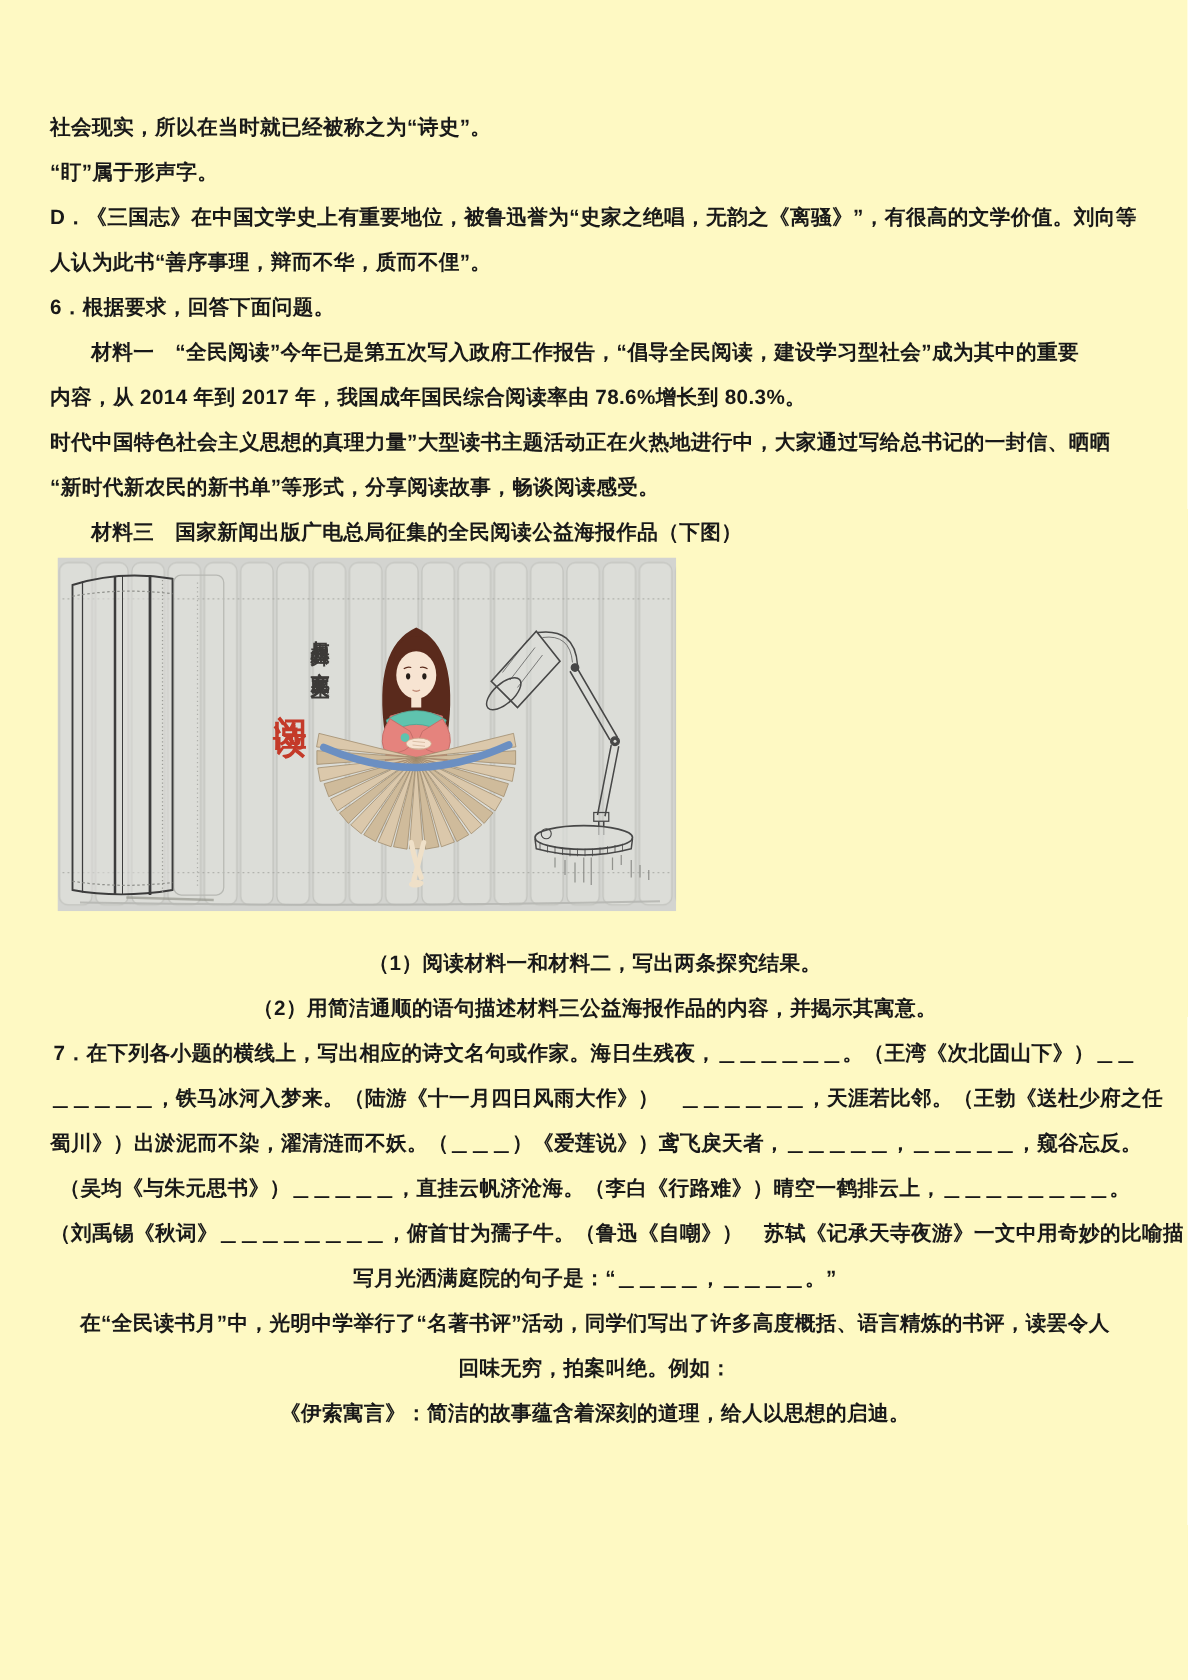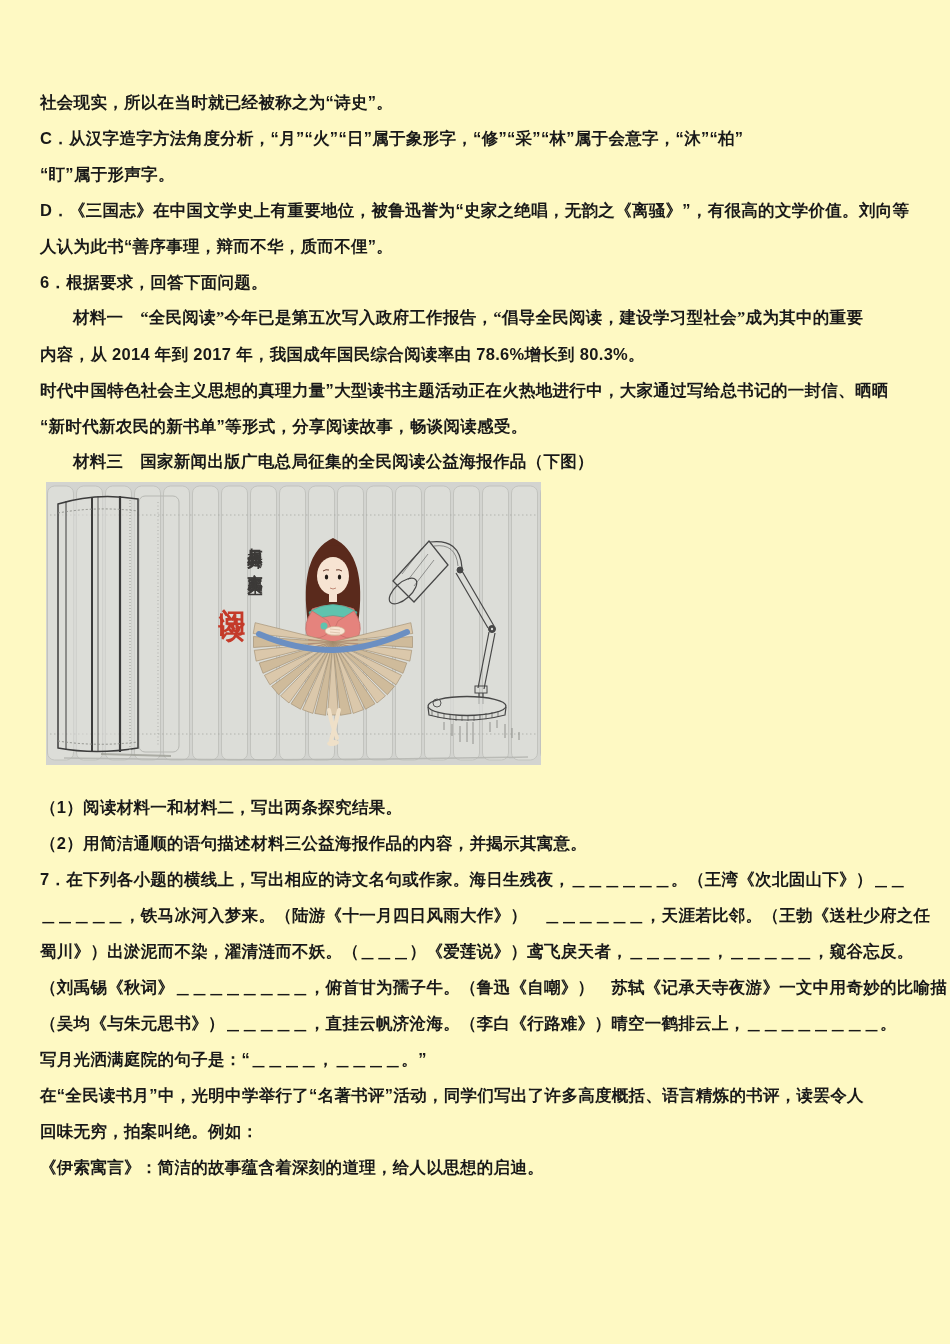--- a/index.html
+++ b/index.html
@@ -11,21 +11,21 @@
     background:#fef9c3;
     overflow:hidden;
     font-family:"Liberation Sans","DejaVu Sans",sans-serif;
   }
   .doc-line{
     height:36px;line-height:36px;
     white-space:nowrap;
     font-size:16.5px;font-weight:700;
     letter-spacing:0.3px;color:#191919;
   }
-  .doc-line.indent{padding-left:33px;font-family:Liberation Serif, serif;}
+  .doc-line.indent{padding-left:33px;}
   .poster{
     position:relative;
     width:495px;height:283px;
     margin:2px 0 0 6px;
   }
   .poster svg{display:block;}
   .v-text{
     position:absolute;
     writing-mode:vertical-rl;
     text-orientation:upright;
@@ -38,30 +38,29 @@
     color:#c43a29;
   }
   .v-text.slogan{
     left:199px;top:54px;height:196px;
     font-size:15px;font-weight:600;
     letter-spacing:1.5px;
     color:#3c3a38;
     font-family:"Liberation Serif","DejaVu Serif",serif;
   }
   .block{position:relative;}
-  .after-block{margin-top:24px;}
+  .after-block{margin-top:24px;text-align:center;}
 </style>
 </head>
 <body>
 
 <div class="page">
 
   <div class="block" id="lines-before">
       <div class="doc-line">社会现实，所以在当时就已经被称之为“诗史”。</div>
-      <div class="doc-line">C．从汉字造字方法角度分析，“月”“火”“日”属于象形字，“修”“采”“林”属于会意字，“沐”“柏”</div>
       <div class="doc-line">“盯”属于形声字。</div>
       <div class="doc-line">D．《三国志》在中国文学史上有重要地位，被鲁迅誉为“史家之绝唱，无韵之《离骚》”，有很高的文学价值。刘向等</div>
       <div class="doc-line">人认为此书“善序事理，辩而不华，质而不俚”。</div>
       <div class="doc-line">6．根据要求，回答下面问题。</div>
       <div class="doc-line indent">材料一　“全民阅读”今年已是第五次写入政府工作报告，“倡导全民阅读，建设学习型社会”成为其中的重要</div>
       <div class="doc-line">内容，从 2014 年到 2017 年，我国成年国民综合阅读率由 78.6%增长到 80.3%。</div>
       <div class="doc-line">时代中国特色社会主义思想的真理力量”大型读书主题活动正在火热地进行中，大家通过写给总书记的一封信、晒晒</div>
       <div class="doc-line">“新时代新农民的新书单”等形式，分享阅读故事，畅谈阅读感受。</div>
       <div class="doc-line indent">材料三　国家新闻出版广电总局征集的全民阅读公益海报作品（下图）</div>
     </div>
@@ -171,21 +170,21 @@
     <div class="v-text reading">阅读</div>
     <div class="v-text slogan">与思想共舞 充实美丽人生</div>
   </div>
 
   <div class="block after-block" id="lines-after">
       <div class="doc-line">（1）阅读材料一和材料二，写出两条探究结果。</div>
       <div class="doc-line">（2）用简洁通顺的语句描述材料三公益海报作品的内容，并揭示其寓意。</div>
       <div class="doc-line">7．在下列各小题的横线上，写出相应的诗文名句或作家。海日生残夜，＿＿＿＿＿＿。（王湾《次北固山下》）＿＿</div>
       <div class="doc-line">＿＿＿＿＿，铁马冰河入梦来。（陆游《十一月四日风雨大作》）　＿＿＿＿＿＿，天涯若比邻。（王勃《送杜少府之任</div>
       <div class="doc-line">蜀川》）出淤泥而不染，濯清涟而不妖。（＿＿＿）《爱莲说》）鸢飞戾天者，＿＿＿＿＿，＿＿＿＿＿，窥谷忘反。</div>
+      <div class="doc-line">（吴均《与朱元思书》）＿＿＿＿＿，直挂云帆济沧海。（李白《行路难》）晴空一鹤排云上，＿＿＿＿＿＿＿＿。</div>
       <div class="doc-line">（刘禹锡《秋词》＿＿＿＿＿＿＿＿，俯首甘为孺子牛。（鲁迅《自嘲》）　苏轼《记承天寺夜游》一文中用奇妙的比喻描</div>
-      <div class="doc-line">（吴均《与朱元思书》）＿＿＿＿＿，直挂云帆济沧海。（李白《行路难》）晴空一鹤排云上，＿＿＿＿＿＿＿＿。</div>
       <div class="doc-line">写月光洒满庭院的句子是：“＿＿＿＿，＿＿＿＿。”</div>
       <div class="doc-line">在“全民读书月”中，光明中学举行了“名著书评”活动，同学们写出了许多高度概括、语言精炼的书评，读罢令人</div>
       <div class="doc-line">回味无穷，拍案叫绝。例如：</div>
       <div class="doc-line">《伊索寓言》：简洁的故事蕴含着深刻的道理，给人以思想的启迪。</div>
     </div>
 
 </div>
 
 </body></html>

